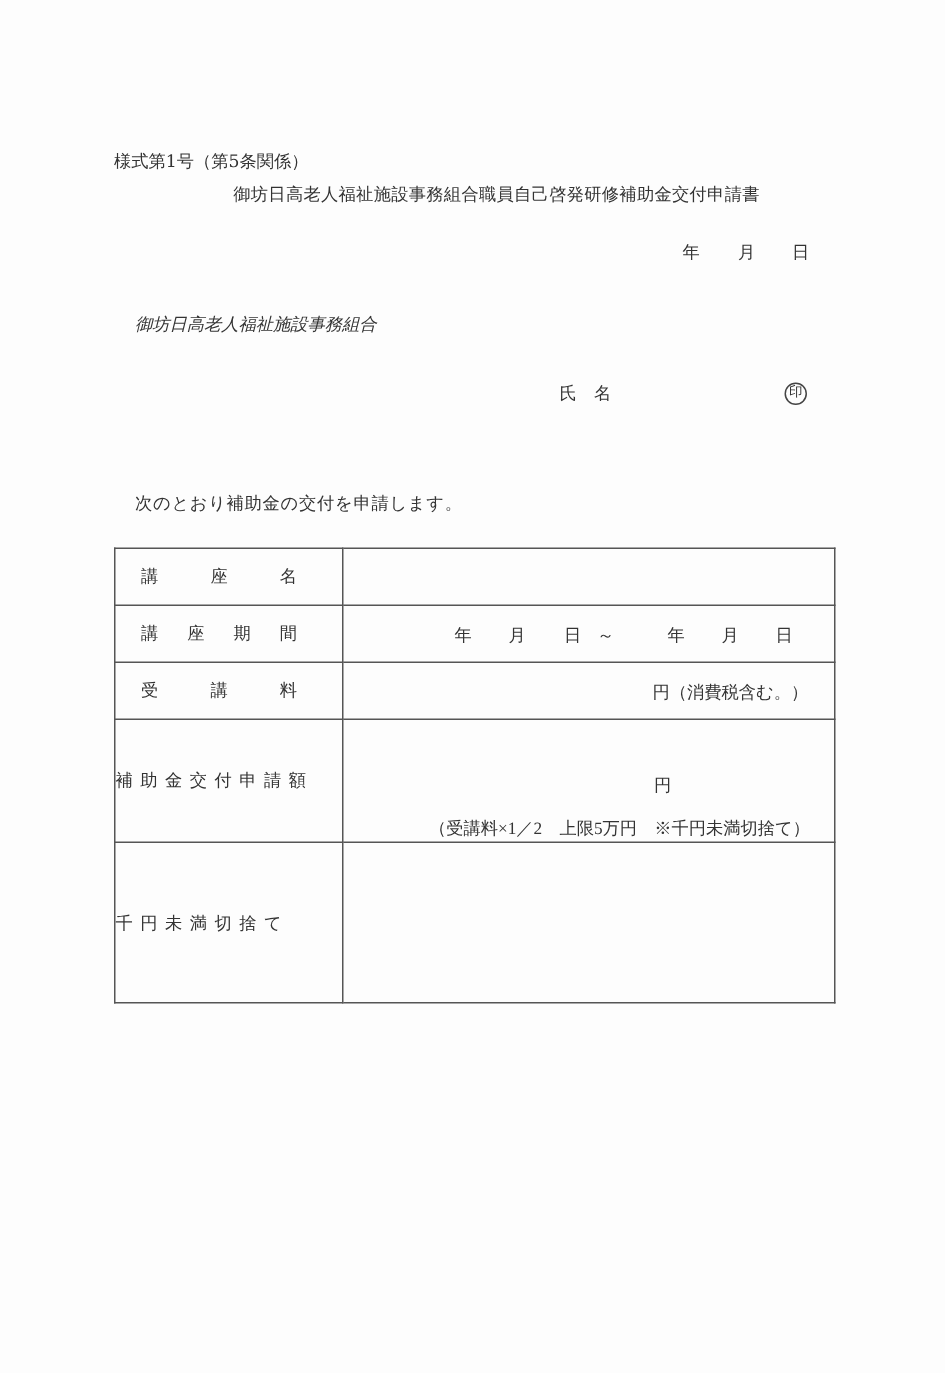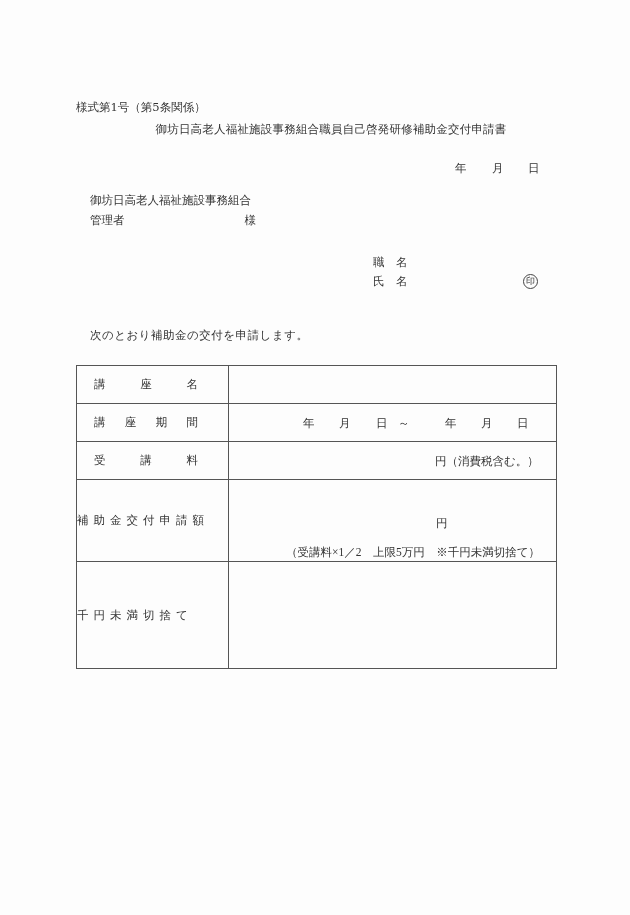--- a/index.html
+++ b/index.html
@@ -6,21 +6,21 @@
     body {
       width: 630px; height: 915px; background: #fdfdfd; position: relative;
       font-family: "DejaVu Serif", "Liberation Serif", serif;
       color: #333; font-size: 11.5px; overflow: hidden;
     }
     .abs { position: absolute; white-space: nowrap; }
     .form-no { left: 76px; top: 84px; margin-top: 16px; }
     .title { left: 0; width: 630px; top: 122px; text-align: center; letter-spacing: 0.2px; margin-left: 16px; }
     .date { top: 161px; left: 455px; }
     .date span { position: absolute; }
-    .addressee { left: 90px; top: 190px; line-height: 20px; }
+    .addressee { left: 90px; top: 206px; line-height: 20px; font-style: italic; }
     .addressee .row { position: relative; width: 166px; }
     .addressee .sama { position: absolute; right: 0; top: 0; }
     .applicant { left: 373px; top: 253px; line-height: 19px; }
     .applicant .row { position: relative; width: 168px; }
     .applicant .seal {
       position: absolute; left: 150px; top: 2px; width: 13px; height: 13px;
       border: 1px solid #444; border-radius: 50%; font-size: 9px; line-height: 13px; text-align: center;
     }
     .intro { left: 90px; top: 328px; letter-spacing: 0.5px; }
     table.form {
@@ -45,28 +45,23 @@
 <div class="abs title">御坊日高老人福祉施設事務組合職員自己啓発研修補助金交付申請書</div>
 
 <div class="abs date">
   <span style="left:0">年</span>
   <span style="left:37px">月</span>
   <span style="left:73px">日</span>
 </div>
 
 <div class="abs addressee">
   <div>御坊日高老人福祉施設事務組合</div>
-  <div class="row">
-    <span>管理者</span>
-    <span class="sama">様</span>
-  </div>
 </div>
 
 <div class="abs applicant">
-  <div>職　名</div>
   <div class="row">
     <span>氏　名</span>
     <span class="seal">印</span>
   </div>
 </div>
 
 <div class="abs intro">次のとおり補助金の交付を申請します。</div>
 
 <table class="form">
   <tbody>

